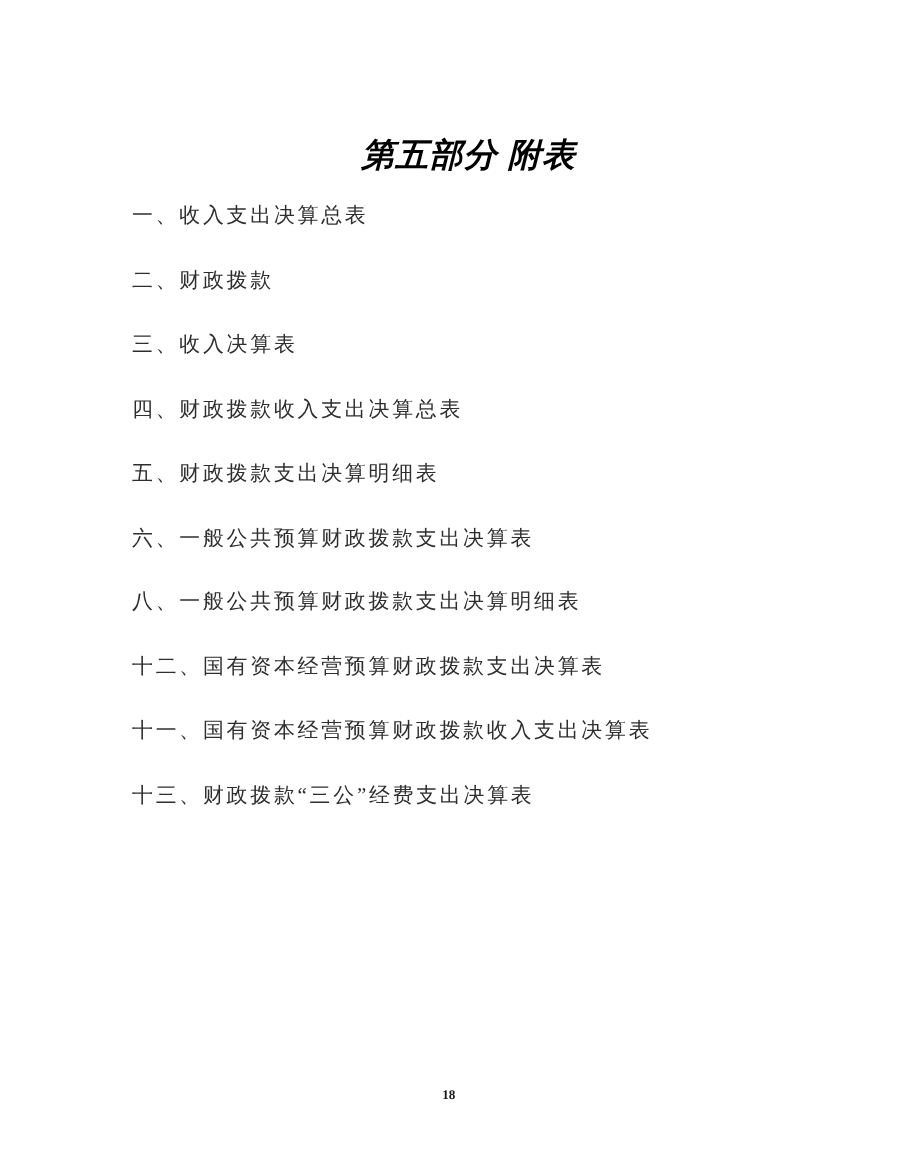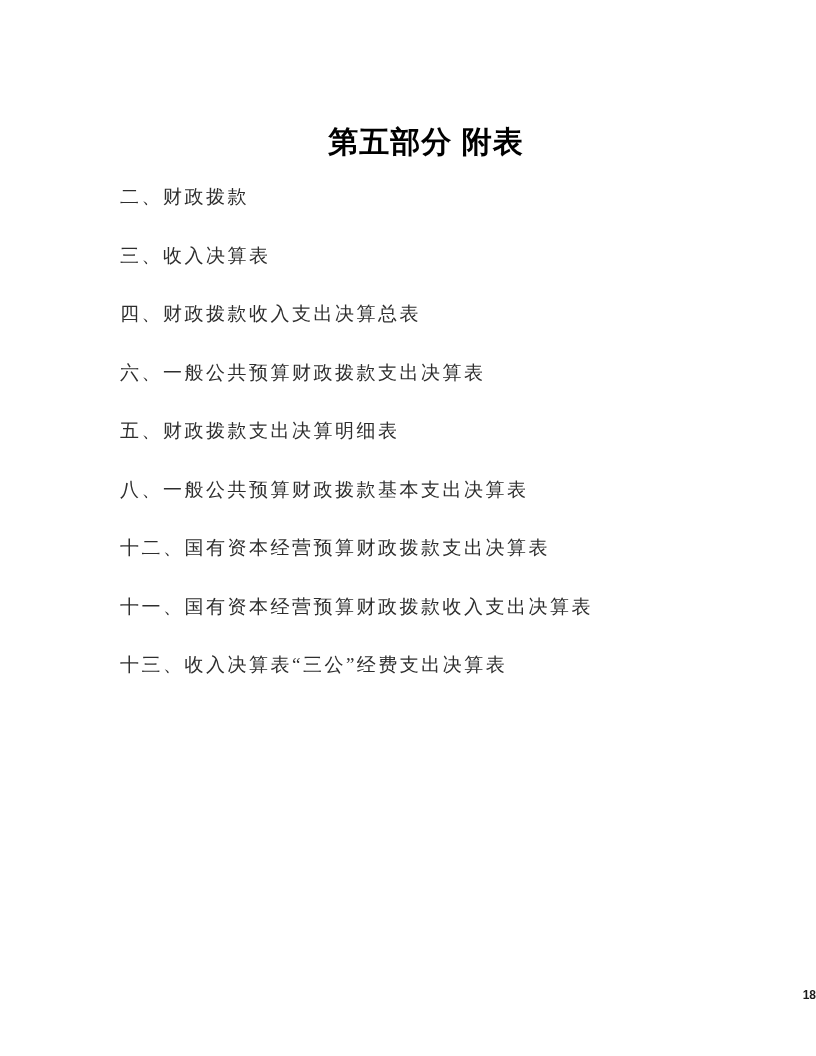--- a/index.html
+++ b/index.html
@@ -21,20 +21,21 @@
     right: 0;
     text-align: center;
     text-indent: 36px; 
     font-family: "Liberation Sans", sans-serif;
     font-weight: bold;
     font-size: 30px;
     line-height: 32px;
     color: #000000;
     letter-spacing: 1px;
     white-space: pre;
+    font-style: italic;
   }
   .toc {
     position: absolute;
     top: 187px;
     left: 120px;
     right: 40px;
   }
   .toc-item {
     font-family: "Liberation Serif", serif;
     font-size: 19px;
@@ -42,41 +43,42 @@
     margin-bottom: 39.5px;
     color: #2e2e2e;
     letter-spacing: 2.5px;
     white-space: nowrap;
   }
   .page-number {
     position: absolute;
     top: 988px;
     left: 0;
     right: 0;
-    text-align: right;
-    font-family: Liberation Sans, sans-serif;
+    text-align: center;
+    font-family: Liberation Serif, serif;
     font-weight: bold;
     font-size: 12px;
     color: #1a1a1a;
   }
 </style>
 </head>
 <body>
 
 <div class="page">
 
   <div class="doc-title">第五部分 附表</div>
 
   <div class="toc">
+    <div class="toc-item">一、收入支出决算总表</div>
     <div class="toc-item">二、财政拨款</div>
     <div class="toc-item">三、收入决算表</div>
     <div class="toc-item">四、财政拨款收入支出决算总表</div>
+    <div class="toc-item">五、财政拨款支出决算明细表</div>
     <div class="toc-item">六、一般公共预算财政拨款支出决算表</div>
-    <div class="toc-item">五、财政拨款支出决算明细表</div>
-    <div class="toc-item">八、一般公共预算财政拨款基本支出决算表</div>
+    <div class="toc-item">八、一般公共预算财政拨款支出决算明细表</div>
     <div class="toc-item">十二、国有资本经营预算财政拨款支出决算表</div>
     <div class="toc-item">十一、国有资本经营预算财政拨款收入支出决算表</div>
-    <div class="toc-item">十三、收入决算表“三公”经费支出决算表</div>
+    <div class="toc-item">十三、财政拨款“三公”经费支出决算表</div>
   </div>
 
   <div class="page-number">18</div>
 
 </div>
 
 </body></html>

